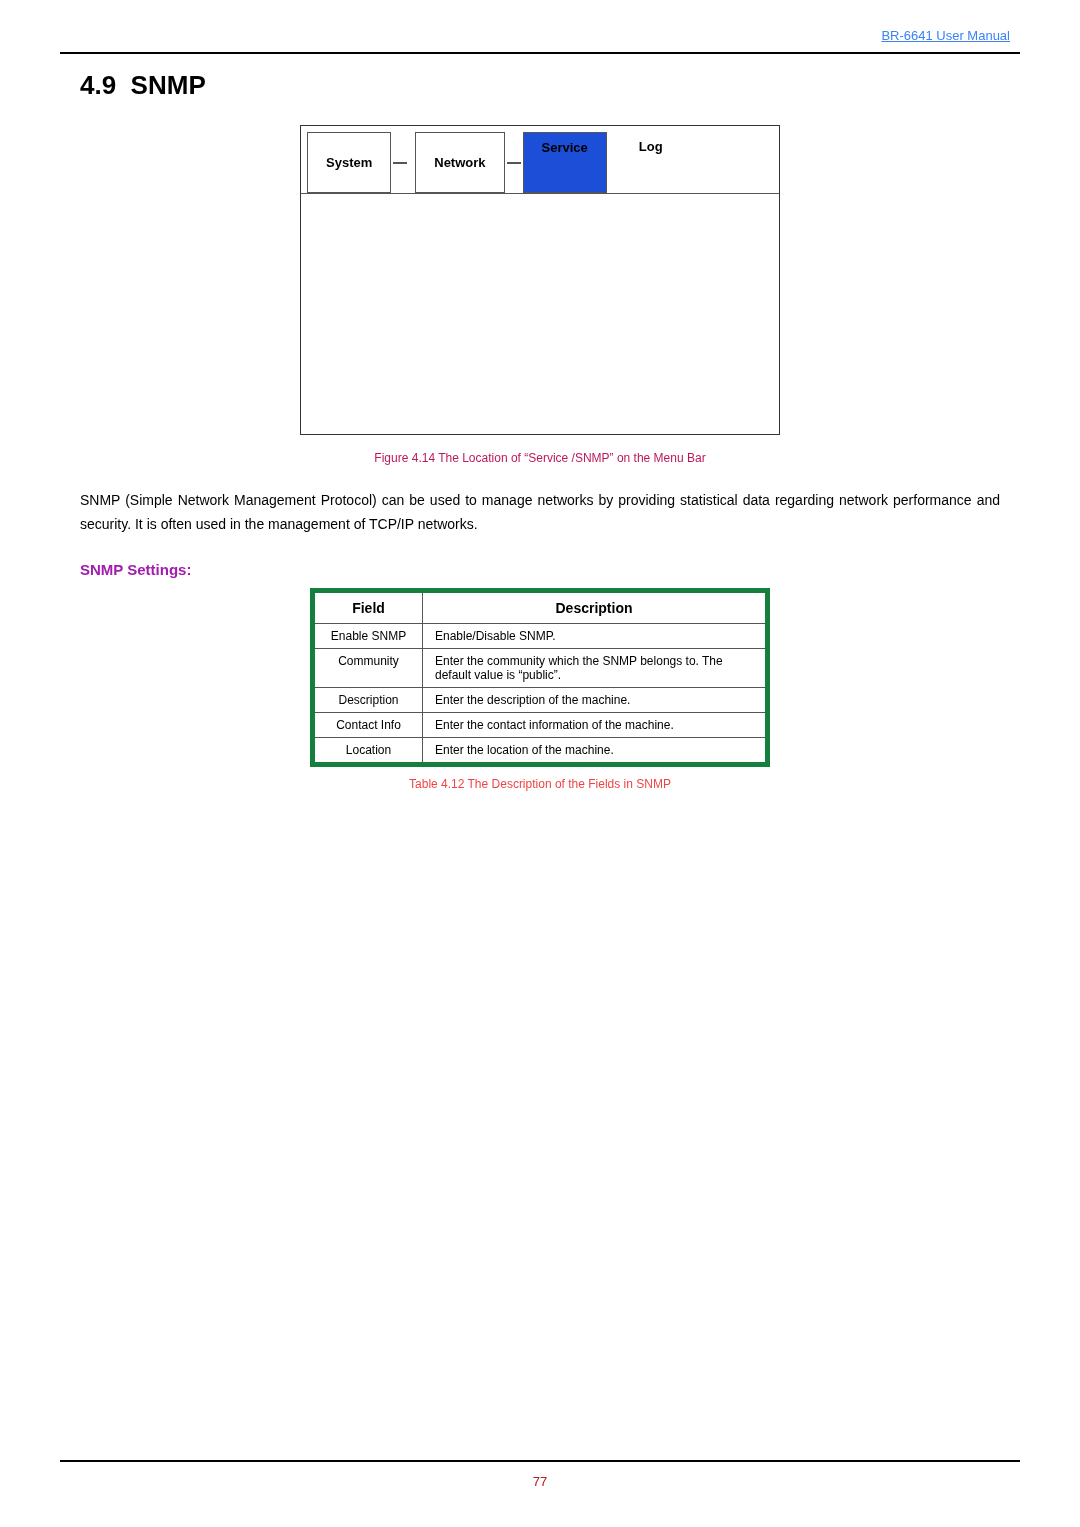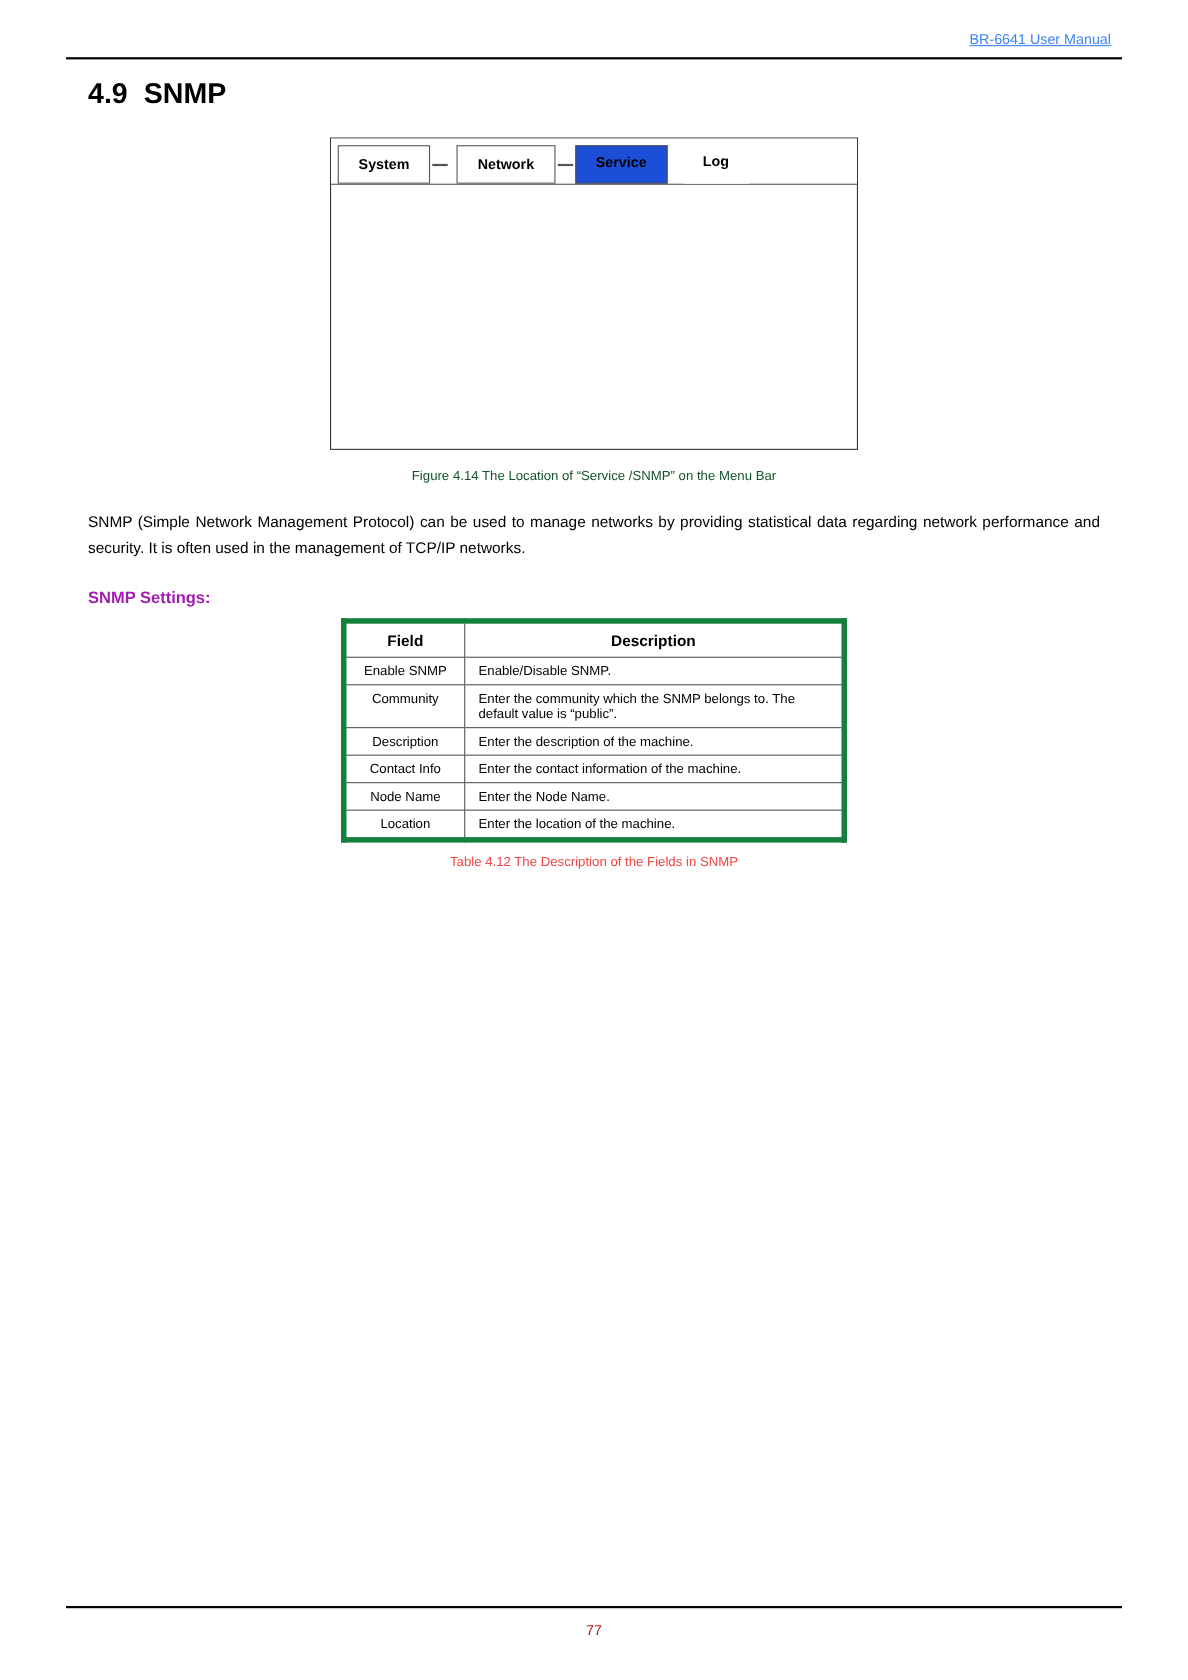--- a/index.html
+++ b/index.html
@@ -74,21 +74,21 @@
     .menu-bar {
       display: flex;
       align-items: stretch;
       border-bottom: 1px solid #555;
       background: #fff;
       padding: 0;
     }
 
     .menu-item {
       border: 1px solid #555;
-      padding: 9px 18px;
+      padding: 22px 18px;
       font-size: 13px;
       font-weight: bold;
       font-family: Arial, sans-serif;
       background: #fff;
       position: relative;
       margin: 6px 0px 0 6px;
     }
 
     .menu-item-service {
       border: 1px solid #555;
@@ -166,21 +166,21 @@
     }
 
     .dropdown-item:last-child {
       border-bottom: none;
     }
 
     
     .figure-caption {
       text-align: center;
       font-size: 12px;
-      color: #14532d;
+      color: #be185d;
       margin-bottom: 24px;
     }
 
     
     .body-text {
       font-size: 14px;
       line-height: 1.7;
       text-align: justify;
       color: #000;
       margin-bottom: 24px;
@@ -317,24 +317,20 @@
         </tr>
         <tr>
           <td>Description</td>
           <td>Enter the description of the machine.</td>
         </tr>
         <tr>
           <td>Contact Info</td>
           <td>Enter the contact information of the machine.</td>
         </tr>
         <tr>
-          <td>Node Name</td>
-          <td>Enter the Node Name.</td>
-        </tr>
-        <tr>
           <td>Location</td>
           <td>Enter the location of the machine.</td>
         </tr>
       </tbody>
     </table>
 
     <div class="table-caption">Table 4.12   The Description of the Fields in SNMP</div>
 
   </div>
 

